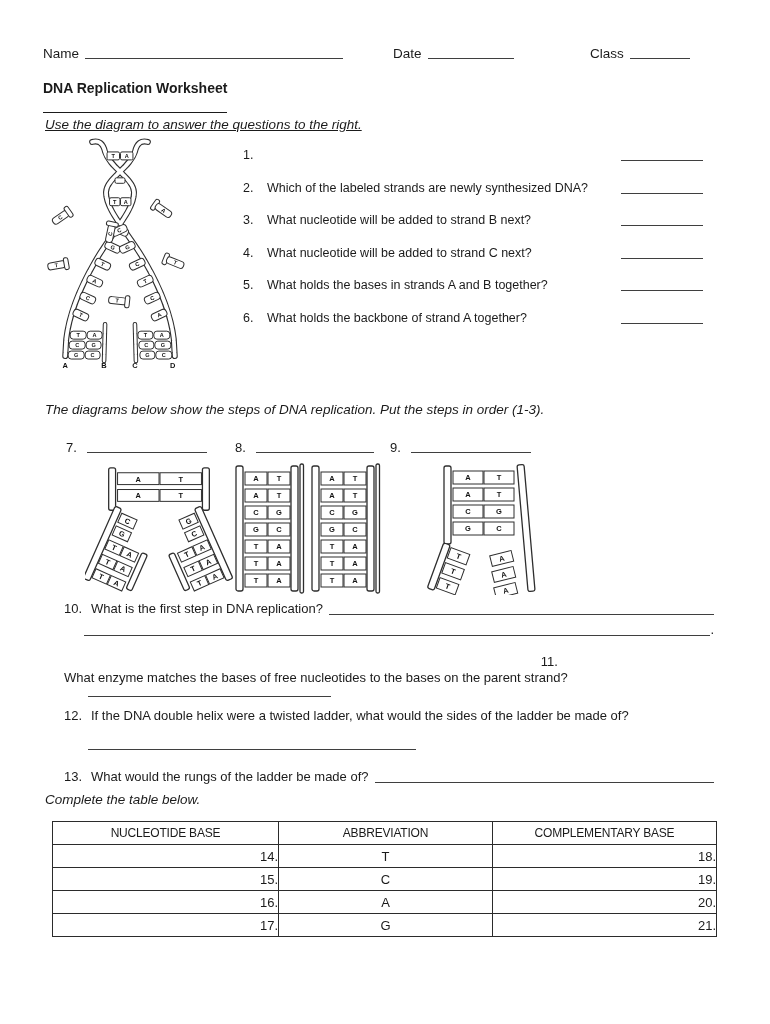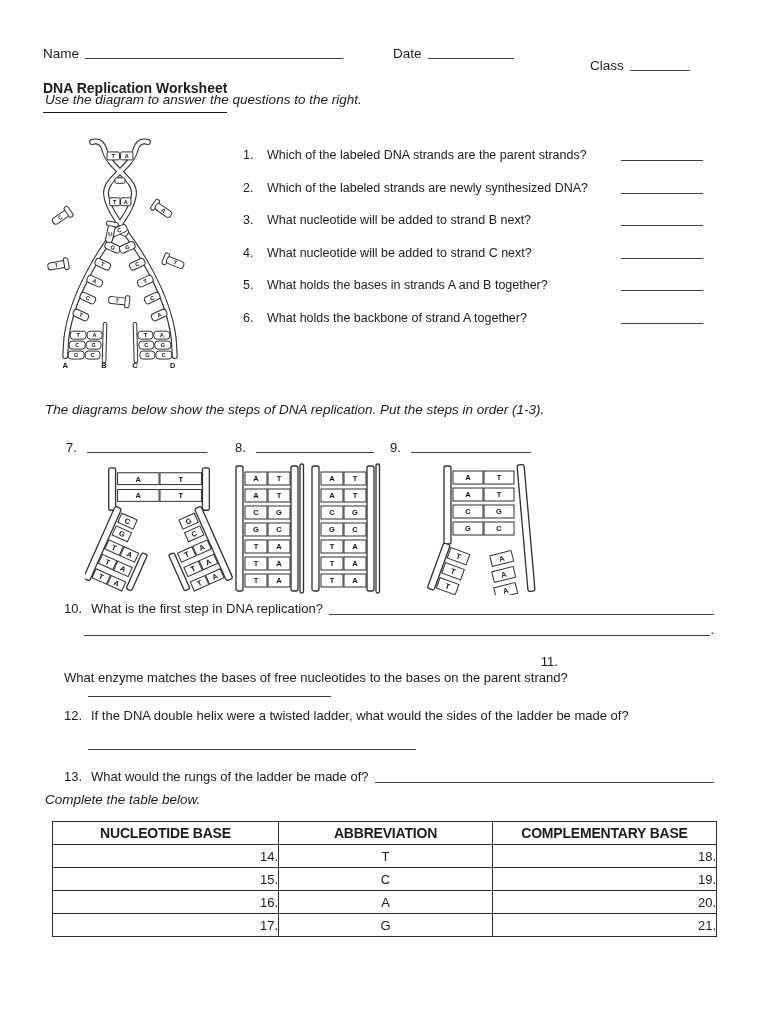--- a/index.html
+++ b/index.html
@@ -19,21 +19,21 @@
   .qblank{flex:1 1 60px;max-width:82px;margin-left:auto;margin-bottom:2px;height:0;border-bottom:1.1px solid #3f3f3f;min-width:55px;}
   .lq{position:absolute;display:flex;align-items:flex-end;font-size:13px;line-height:16px;}
   .lq .qnum{width:27px;}
   .lqblank{flex:1;border-bottom:1.1px solid #3f3f3f;margin-bottom:2px;margin-left:6px;height:0;}
   .soloblank{position:absolute;border-bottom:1.1px solid #3f3f3f;height:0;}
   .itm{position:absolute;display:flex;align-items:flex-end;font-size:13px;}
   .itm .bl{margin-left:10px;margin-bottom:2px;}
   table.comp{border-collapse:collapse;position:absolute;left:52px;top:821px;width:664px;
              table-layout:fixed;font-size:13px;border:1.8px solid #222;}
   table.comp th,table.comp td{border:1.2px solid #2b2b2b;height:22px;padding:0;}
-  table.comp th{font-weight:bold;font-size:14px;letter-spacing:-0.2px;text-align:center;}
+  table.comp th{font-weight:normal;font-size:12px;letter-spacing:-0.2px;text-align:center;}
   td.numc{text-align:right;padding-left:6px;}
   td.abbr{text-align:center;}
   
   .to{fill:none;stroke:#2e2e2e;stroke-width:6;stroke-linecap:round;}
   .ti{fill:none;stroke:#fff;stroke-width:3.8;stroke-linecap:round;stroke-dasharray:11 1.4;}
   .to2{fill:none;stroke:#2e2e2e;stroke-width:4.6;stroke-linecap:round;}
   .ti2{fill:none;stroke:#fff;stroke-width:2.6;stroke-linecap:round;stroke-dasharray:9 1.3;}
   .bx{fill:#fff;stroke:#2e2e2e;stroke-width:1;}
   .rail{fill:#fff;stroke:#2e2e2e;stroke-width:1.3;}
   .bt{font-size:5.6px;font-weight:bold;text-anchor:middle;fill:#111;}
@@ -46,30 +46,30 @@
 <div class="page">
 
   <div class="hitem abs" style="left:43px;top:44px;">
     <span class="lab">Name</span>
     <span class="bl" style="width:258px;"></span>
   </div>
   <div class="hitem abs" style="left:393px;top:44px;">
     <span class="lab">Date</span>
     <span class="bl" style="width:86px;"></span>
   </div>
-  <div class="hitem abs" style="left:590px;top:56px;">
+  <div class="hitem abs" style="left:590px;top:44px;">
     <span class="lab">Class</span>
     <span class="bl" style="width:60px;"></span>
   </div>
 
   <div class="abs" style="left:43px;top:79px;">
     <span class="title">DNA Replication Worksheet</span>
   </div>
 
-  <div class="abs ital" style="left:45px;top:92px;">Use the diagram to answer the questions to the right.</div>
+  <div class="abs ital" style="left:45px;top:117px;text-decoration:underline;">Use the diagram to answer the questions to the right.</div>
 
   <svg class="abs" style="left:45px;top:136px;" width="150" height="234" viewBox="0 0 150 235">
     <g>
       <path class="to" d="M47,6 Q57,3 60,16 C65,32 88,42 89,56 C90,74 66,98 50,126 C35,152 24,178 21,204 L20,221"></path>
       <path class="to" d="M103,6 Q93,3 90,16 C85,32 62,42 61,56 C60,74 84,98 100,126 C115,152 126,178 129,204 L130,221"></path>
       <path class="ti" d="M47,6 Q57,3 60,16 C65,32 88,42 89,56 C90,74 66,98 50,126 C35,152 24,178 21,204 L20,221"></path>
       <path class="ti" d="M103,6 Q93,3 90,16 C85,32 62,42 61,56 C60,74 84,98 100,126 C115,152 126,178 129,204 L130,221"></path>
     </g>
     <g>
       <path class="to2" d="M60,189 L59,226"></path>
@@ -204,21 +204,20 @@
       <text class="lbl" x="20" y="233">A</text>
       <text class="lbl" x="59" y="233">B</text>
       <text class="lbl" x="90" y="233">C</text>
       <text class="lbl" x="128" y="233">D</text>
     </g>
   </svg>
 
   <div class="qwrap abs" style="left:243px;top:147px;width:460px;">
     <div class="qrow">
         <span class="qnum">1.</span>
-        <span class="qtext">Which of the labeled DNA strands are the parent strands?</span>
         <span class="qblank"></span>
       </div>
     <div class="qrow">
         <span class="qnum">2.</span>
         <span class="qtext">Which of the labeled strands are newly synthesized DNA?</span>
         <span class="qblank"></span>
       </div>
     <div class="qrow">
         <span class="qnum">3.</span>
         <span class="qtext">What nucleotide will be added to strand B next?</span>

